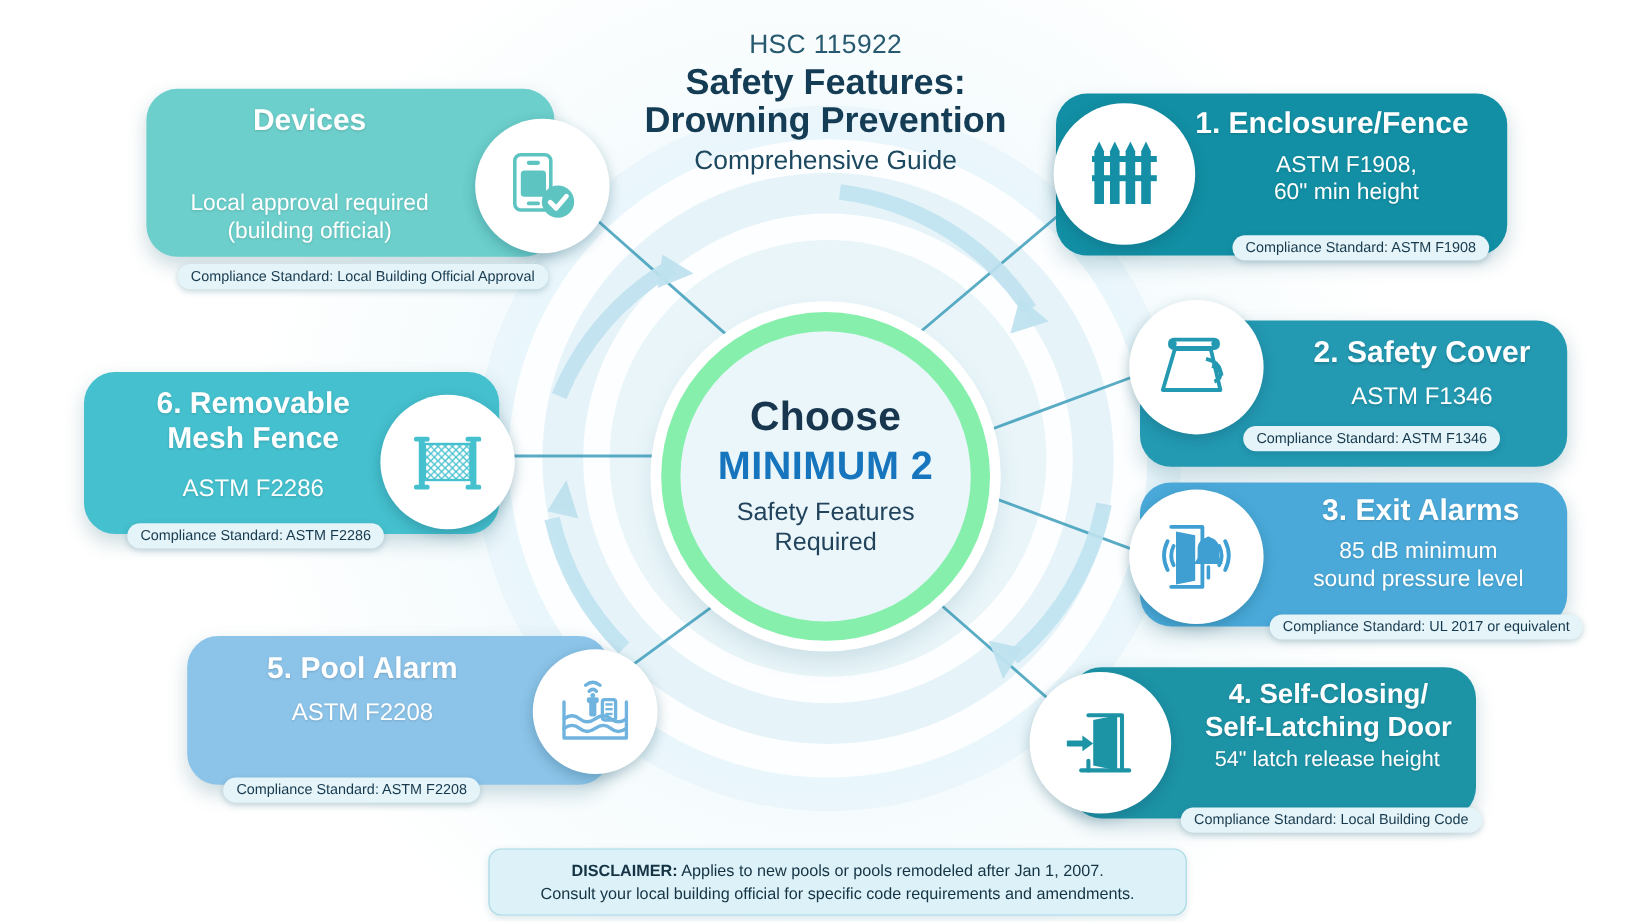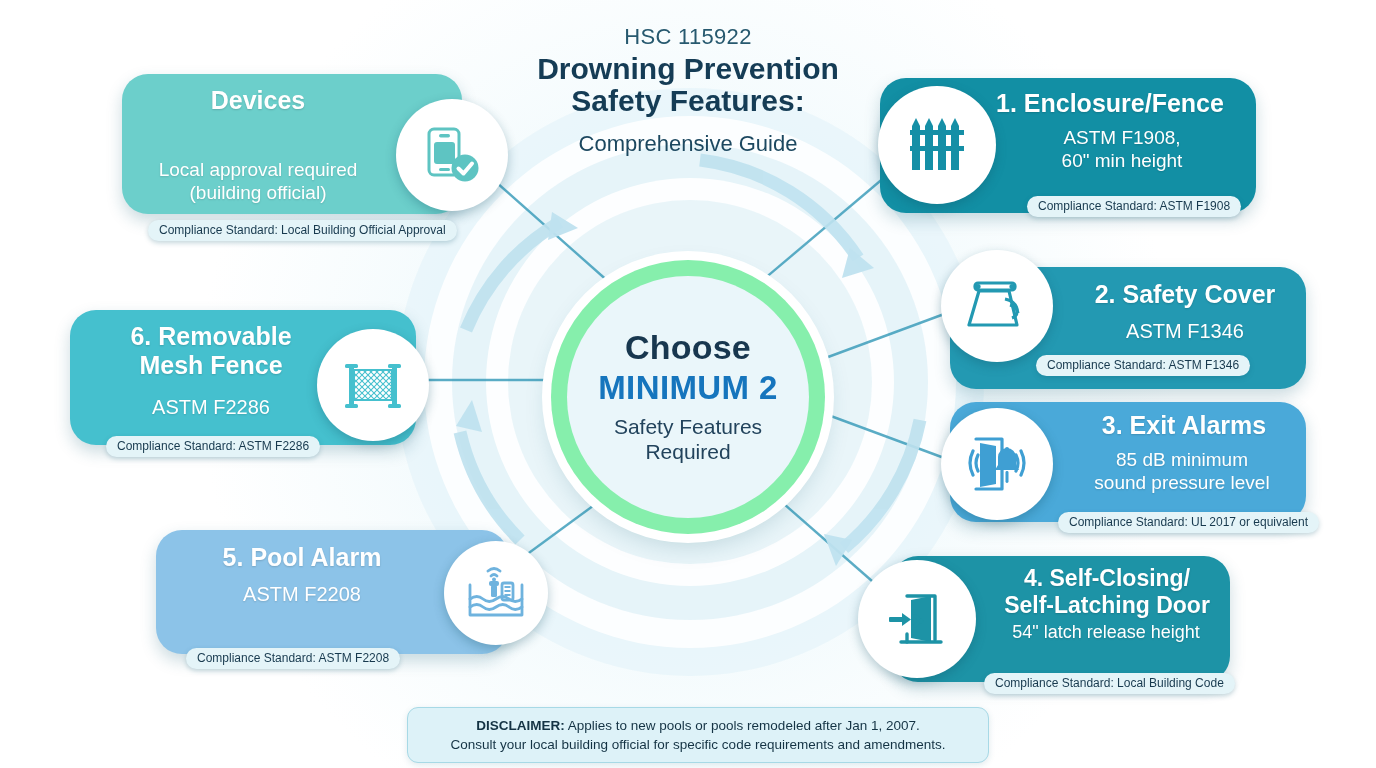--- a/index.html
+++ b/index.html
@@ -43,21 +43,21 @@
     text-align:center;line-height:1.1;
   }
   .hub-l1{font-size:34px;font-weight:bold;color:#18374f;letter-spacing:.2px;}
   .hub-l2{font-size:33px;font-weight:bold;color:#1675bd;letter-spacing:.4px;margin-top:4px;}
   .hub-l3{font-size:21px;color:#22435c;margin-top:7px;line-height:1.22;}
 
   
   .title-block{position:absolute;left:438px;top:24px;width:500px;text-align:center;}
   .t-code{font-size:22px;color:#27596f;letter-spacing:.3px;}
   .t-main{font-size:30px;font-weight:bold;color:#153c55;line-height:1.08;margin-top:3px;}
-  .t-sub{font-size:22px;color:#1c4860;margin-top:13px;}
+  .t-sub{font-size:22px;color:#1c4860;margin-top:3px;}
 
   
   .card{
     position:absolute;border-radius:26px;
     box-shadow:0 7px 16px rgba(20,90,115,.22);
     color:#ffffff;
   }
   .card .num{
     font-weight:bold;line-height:1.1;
     text-shadow:0 1px 2px rgba(0,0,0,.16);
@@ -131,22 +131,22 @@
       <polygon points="552,212 578,228 548,240"></polygon>
       <polygon points="850,248 874,268 842,278"></polygon>
       <polygon points="852,540 836,566 824,534"></polygon>
       <polygon points="456,426 472,400 482,432"></polygon>
     </g>
   </svg>
 
   <div class="title-block">
     <div class="t-code">HSC 115922</div>
     <div class="t-main">
+      <div>Safety Features:</div>
       <div>Drowning Prevention</div>
-      <div>Safety Features:</div>
     </div>
     <div class="t-sub">Comprehensive Guide</div>
   </div>
 
   <div class="hub">
     <div class="hub-inner">
       <div class="hub-l1">Choose</div>
       <div class="hub-l2">MINIMUM 2</div>
       <div class="hub-l3">
         <div>Safety Features</div>

